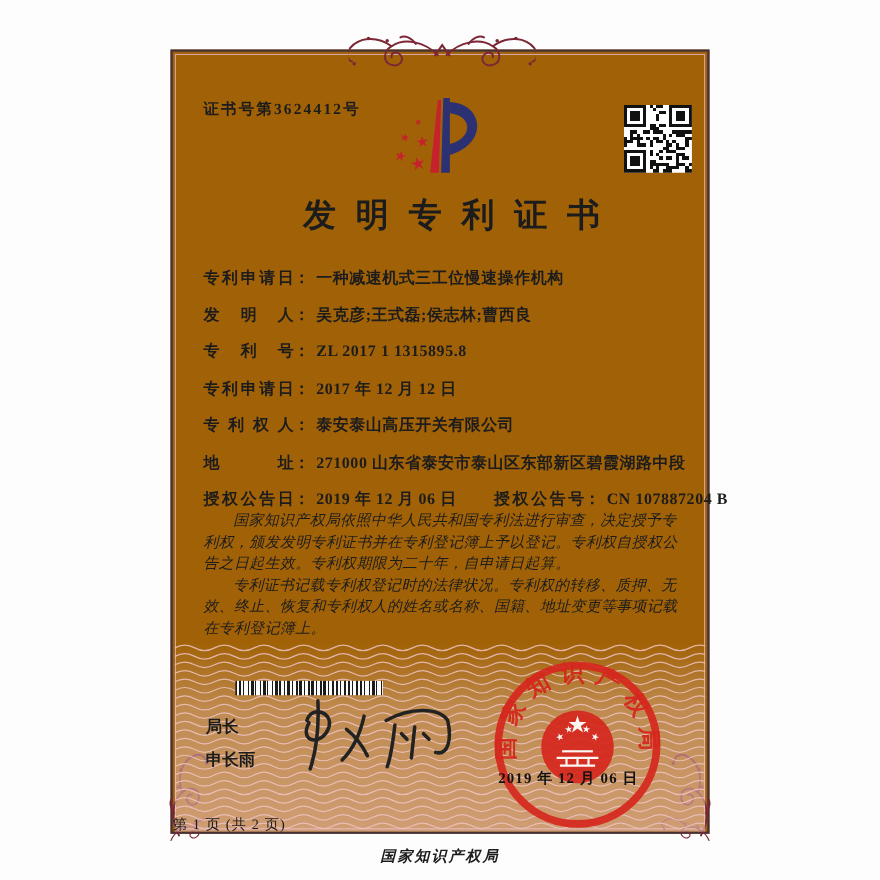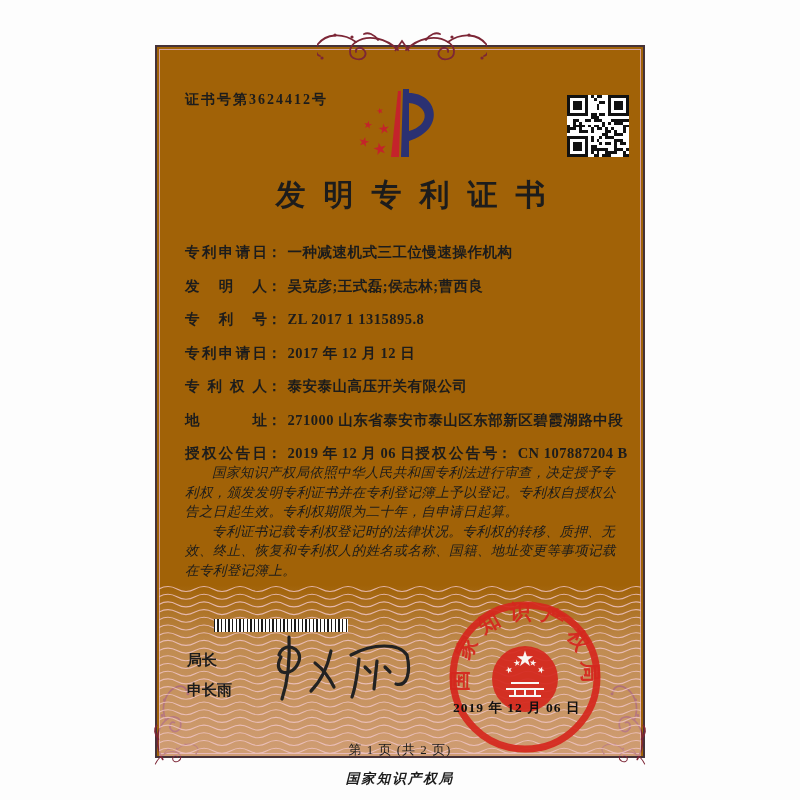--- a/index.html
+++ b/index.html
@@ -19,21 +19,21 @@
   .qr   { position:absolute; left:410px; top:48px; width:62px; height:62px; }
 
   .title { position:absolute; left:0; top:128px; width:100%; text-align:center;
            font-size:30px; font-weight:bold; letter-spacing:18px; text-indent:18px;padding-left:21px; }
 
   .fields { position:absolute; left:28px; top:196px; width:440px; }
   .frow { height:21px; margin-bottom:12.5px; white-space:nowrap; font-size:14.5px; font-weight:bold; }
   .flabel { display:inline-block; width:82px; text-align:justify; text-align-last:justify; vertical-align:top; }
   .fcolon { display:inline-block; margin-right:6px; }
   .fvalue { letter-spacing:.5px; }
-  .grant2 { }
+  .grant2 { margin-left:34px; }
 
   .paras { position:absolute; left:28px; top:416px; width:436px; font-size:13.5px;
            line-height:19.5px; font-style:italic; letter-spacing:.4px; }
   .paras p { text-indent:2em; }
 
   .waveband { position:absolute; left:2px; top:538px; width:482px; height:171px;
               background:linear-gradient(180deg, rgba(250,228,228,0) 0%,
                          rgba(248,215,215,.35) 35%, rgba(246,206,206,.55) 100%); }
 
   .barcode { position:absolute; left:57px; top:572px; width:134px; height:13px;
@@ -45,21 +45,21 @@
                     font-family:"Liberation Sans","DejaVu Sans",sans-serif; }
   .director-name  { position:absolute; left:30px; top:634px; font-size:15px; font-weight:bold;
                     font-family:"Liberation Sans","DejaVu Sans",sans-serif; }
 
   .signature { position:absolute; left:96px; top:582px; width:180px; height:82px; }
 
   .seal { position:absolute; left:288px; top:550px; width:160px; height:160px; }
   .seal-date { position:absolute; left:296px; top:652px; font-size:13.5px; font-weight:bold;
                letter-spacing:1px; color:#111; }
 
-  .page-footer { position:absolute; left:0; top:694px; width:100%; text-align:center;
+  .page-footer { position:absolute; left:0; top:694px; width:100%; text-align:left;
                  font-size:13px; letter-spacing:1px; }
 
   .back-note { position:absolute; left:155px; top:770px; width:490px; text-align:center;
                font-size:13.5px; font-style:italic; font-weight:bold; letter-spacing:2px; }
 
   .orn-top { position:absolute; left:160px; top:-17px; width:170px; height:36px; }
   .orn-bl  { position:absolute; left:-8px; bottom:-9px; width:62px; height:92px; }
   .orn-br  { position:absolute; right:-8px; bottom:-9px; width:62px; height:92px; transform:scaleX(-1); }
 </style>
 </head>

